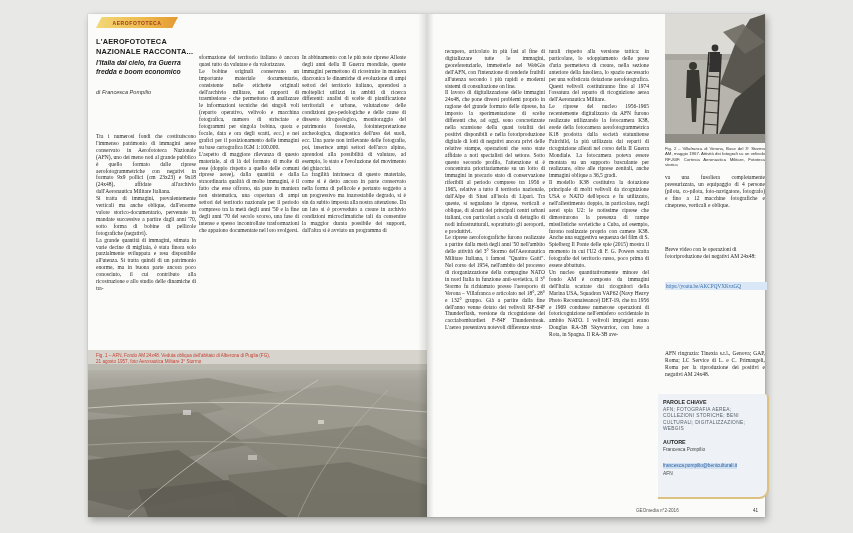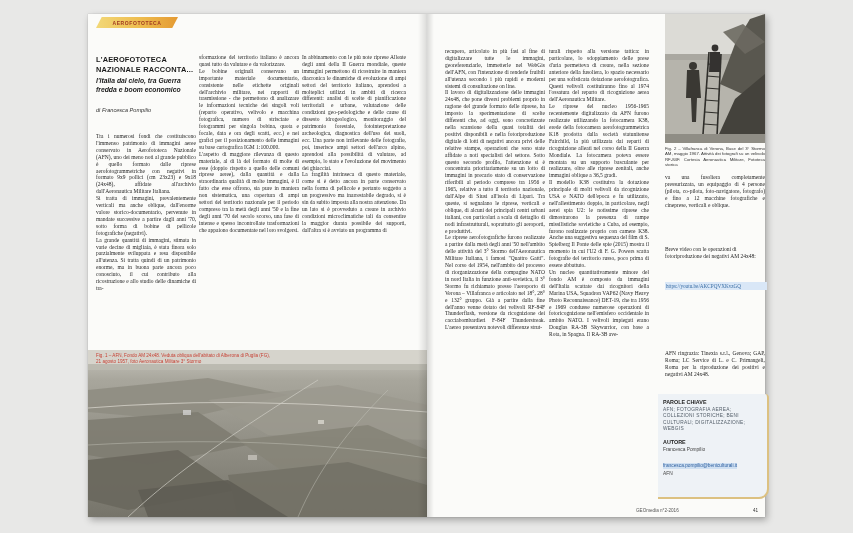--- a/index.html
+++ b/index.html
@@ -21,21 +21,21 @@
   
   .ribbon{
     position:absolute;left:8px;top:3px;width:82px;height:11px;
     background:linear-gradient(90deg,#f2d878 0%,#eebc4e 55%,#e49a33 100%);
     clip-path:polygon(7% 0,100% 0,93% 100%,0 100%);
     color:#a03a22;font-family:"Liberation Sans",sans-serif;
     font-size:5px;font-weight:bold;letter-spacing:.6px;
     display:flex;align-items:center;justify-content:center;
   }
   
-  .title-block{position:absolute;left:8px;top:41px;width:100px;font-family:"Liberation Sans",sans-serif;}
+  .title-block{position:absolute;left:8px;top:23px;width:100px;font-family:"Liberation Sans",sans-serif;}
   .title-caps{font-size:7.4px;font-weight:bold;color:#1a1a1a;line-height:1.3;letter-spacing:.2px;}
   .title-sub{font-size:6.8px;font-weight:bold;font-style:italic;color:#1a1a1a;line-height:1.3;margin-top:3px;}
   .byline{font-size:5.6px;font-style:italic;color:#333;margin-top:12px;}
   
   .col{
     position:absolute;font-size:5.5px;line-height:6.9px;color:#262626;
     text-align:justify;white-space:pre-line;overflow:hidden;
   }
   .c1{left:8px;top:119px;width:100px;height:213px;}
   .c2{left:111px;top:40px;width:100px;height:293px;}

